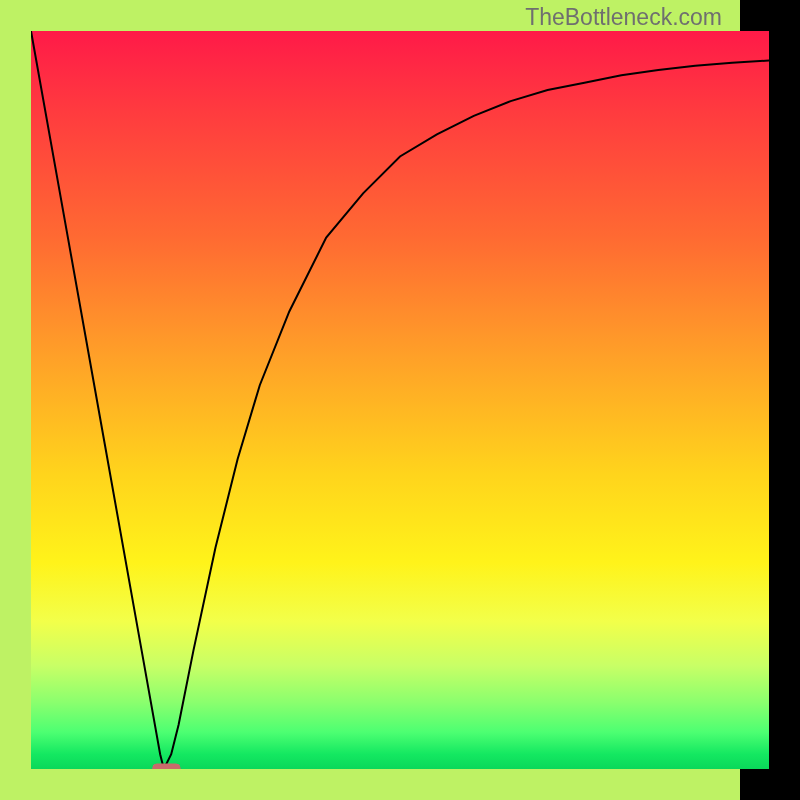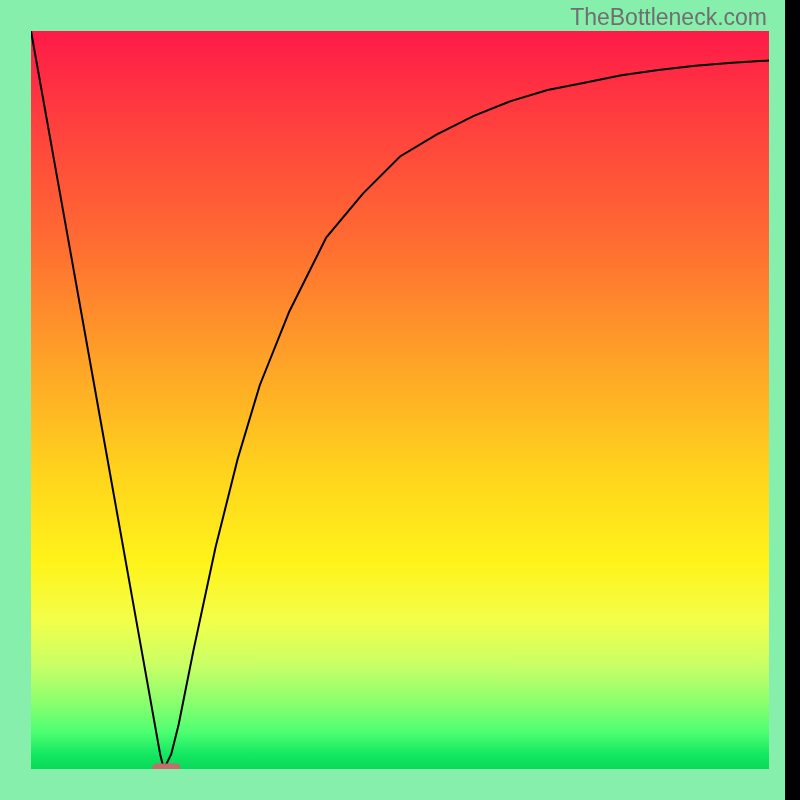--- a/index.html
+++ b/index.html
@@ -8,22 +8,21 @@
     width: 800px;
     height: 800px;
     background: #000;
     overflow: hidden;
     font-family: Arial, Helvetica, sans-serif;
   }
   .frame {
     position: relative;
     width: 740px;
     height: 800px;
-    background: #86efac;
-    padding-left: 45px;
+    background: #bef264;
   }
   .watermark {
     position: absolute;
     top: 4px;
     right: 18px;
     color: #6f6f6f;
     font-size: 23px;
     font-weight: 400;
     letter-spacing: 0px;
     z-index: 10;

